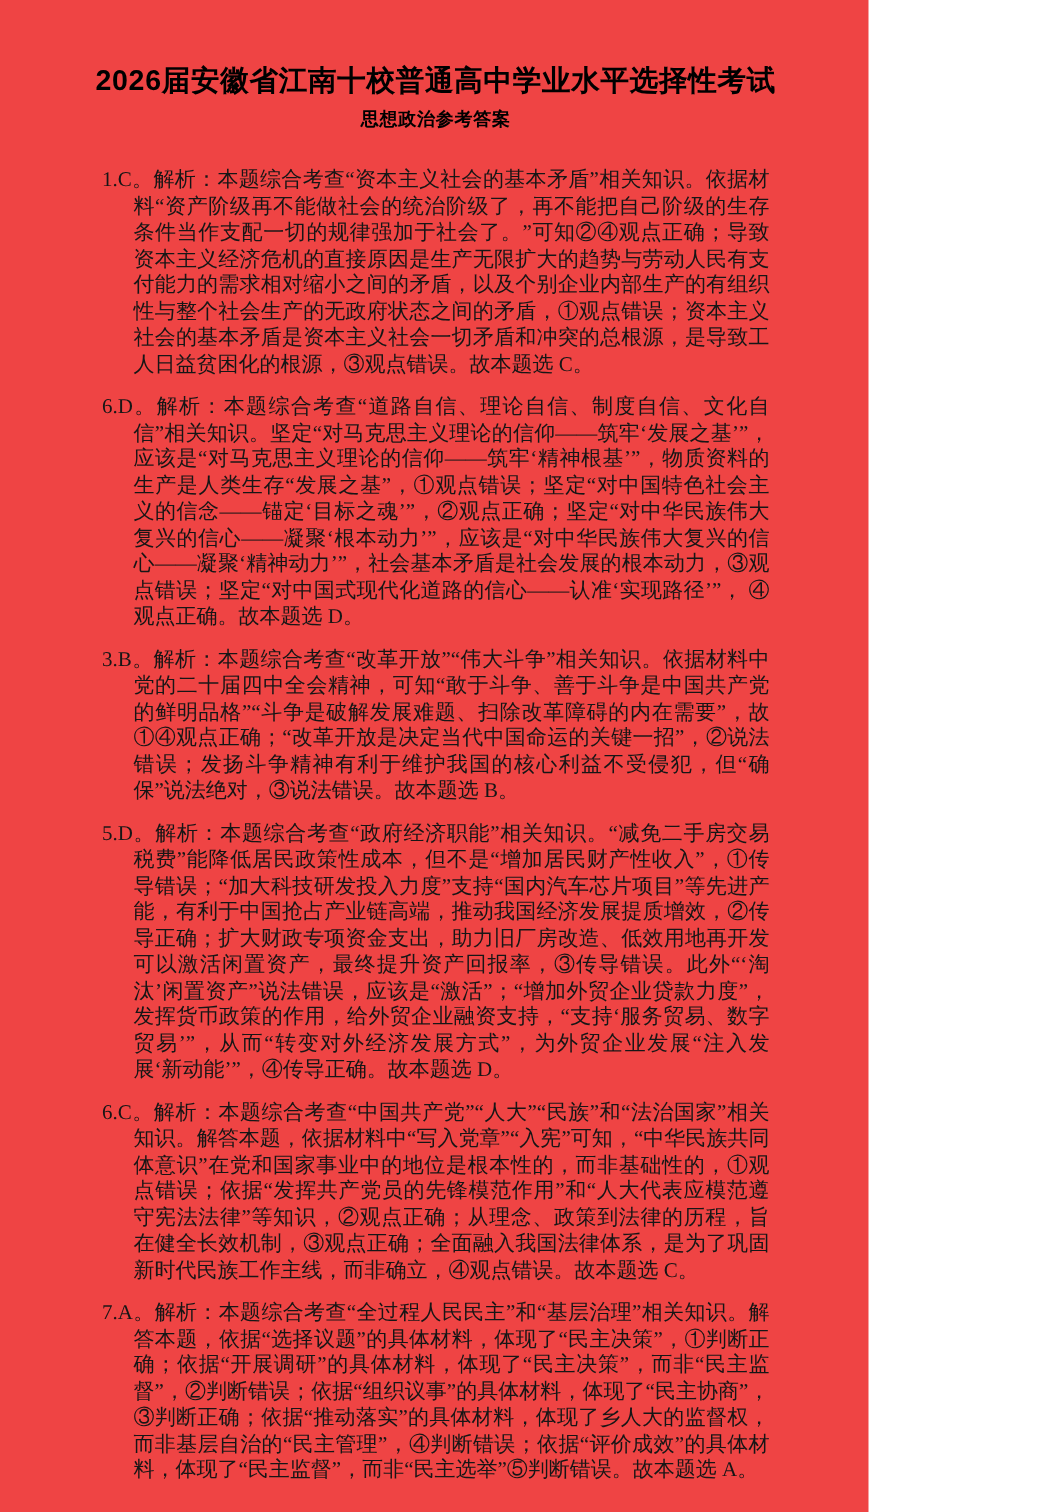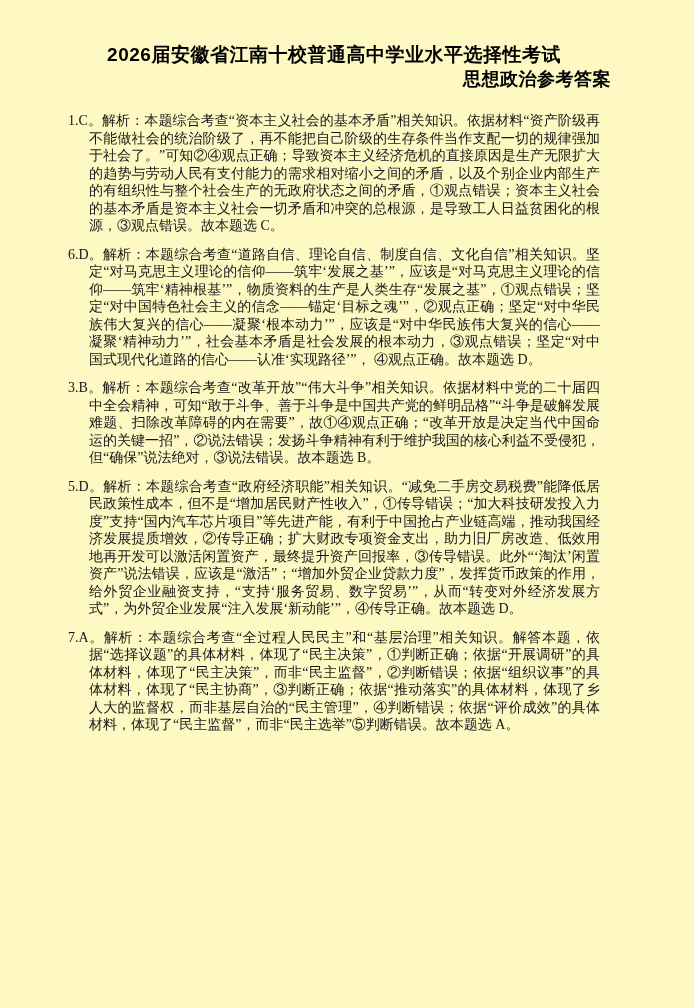--- a/index.html
+++ b/index.html
@@ -3,41 +3,41 @@
 <meta charset="utf-8">
 <style>
   html, body { margin: 0; padding: 0; }
   body {
     width: 696px; height: 1008px;
     background: #ffffff;
     overflow: hidden;
   }
   .page {
     box-sizing: border-box;
-    width: 694px; height: 1008px;
-    padding: 42px 83px 0 57px;
-    background: #fef9c3;
+    width: 579px; height: 1008px;
+    padding: 42px 55px 0 57px;
+    background: #ef4444;
     color: #161616;
     font-family: "Liberation Serif", serif;
     overflow: hidden;
   }
   .title {
     text-align: center;
     font-family: "Liberation Sans", sans-serif;
     font-weight: bold;
     font-size: 19px;
     line-height: 25px;
     color: #000000;
     letter-spacing: 0.5px;
   }
   .subtitle {
-    text-align: right;
+    text-align: center;
     font-family: "Liberation Sans", sans-serif;
     font-weight: bold;
-    font-size: 18px;
+    font-size: 12px;
     line-height: 24px;
     color: #000000;
     letter-spacing: 0.5px;
     margin-bottom: 21px;
   }
   .answers { margin: 0; padding: 0; }
   .answer {
     margin: 11px;
     font-size: 14px;
     line-height: 17.5px;
@@ -53,15 +53,16 @@
 
 <div class="page">
   <div class="title">2026届安徽省江南十校普通高中学业水平选择性考试</div>
   <div class="subtitle">思想政治参考答案</div>
 
   <div class="answers">
     <p class="answer"><span class="label">1.C。</span><span>解析：本题综合考查“资本主义社会的基本矛盾”相关知识。依据材料“资产阶级再不能做社会的统治阶级了，再不能把自己阶级的生存条件当作支配一切的规律强加于社会了。”可知②④观点正确；导致资本主义经济危机的直接原因是生产无限扩大的趋势与劳动人民有支付能力的需求相对缩小之间的矛盾，以及个别企业内部生产的有组织性与整个社会生产的无政府状态之间的矛盾，①观点错误；资本主义社会的基本矛盾是资本主义社会一切矛盾和冲突的总根源，是导致工人日益贫困化的根源，③观点错误。故本题选 C。</span></p>
     <p class="answer"><span class="label">6.D。</span><span>解析：本题综合考查“道路自信、理论自信、制度自信、文化自信”相关知识。坚定“对马克思主义理论的信仰——筑牢‘发展之基’”，应该是“对马克思主义理论的信仰——筑牢‘精神根基’”，物质资料的生产是人类生存“发展之基”，①观点错误；坚定“对中国特色社会主义的信念——锚定‘目标之魂’”，②观点正确；坚定“对中华民族伟大复兴的信心——凝聚‘根本动力’”，应该是“对中华民族伟大复兴的信心——凝聚‘精神动力’”，社会基本矛盾是社会发展的根本动力，③观点错误；坚定“对中国式现代化道路的信心——认准‘实现路径’”， ④观点正确。故本题选 D。</span></p>
     <p class="answer"><span class="label">3.B。</span><span>解析：本题综合考查“改革开放”“伟大斗争”相关知识。依据材料中党的二十届四中全会精神，可知“敢于斗争、善于斗争是中国共产党的鲜明品格”“斗争是破解发展难题、扫除改革障碍的内在需要”，故①④观点正确；“改革开放是决定当代中国命运的关键一招”，②说法错误；发扬斗争精神有利于维护我国的核心利益不受侵犯，但“确保”说法绝对，③说法错误。故本题选 B。</span></p>
     <p class="answer"><span class="label">5.D。</span><span>解析：本题综合考查“政府经济职能”相关知识。“减免二手房交易税费”能降低居民政策性成本，但不是“增加居民财产性收入”，①传导错误；“加大科技研发投入力度”支持“国内汽车芯片项目”等先进产能，有利于中国抢占产业链高端，推动我国经济发展提质增效，②传导正确；扩大财政专项资金支出，助力旧厂房改造、低效用地再开发可以激活闲置资产，最终提升资产回报率，③传导错误。此外“‘淘汰’闲置资产”说法错误，应该是“激活”；“增加外贸企业贷款力度”，发挥货币政策的作用，给外贸企业融资支持，“支持‘服务贸易、数字贸易’”，从而“转变对外经济发展方式”，为外贸企业发展“注入发展‘新动能’”，④传导正确。故本题选 D。</span></p>
+    <p class="answer"><span class="label">6.C。</span><span>解析：本题综合考查“中国共产党”“人大”“民族”和“法治国家”相关知识。解答本题，依据材料中“写入党章”“入宪”可知，“中华民族共同体意识”在党和国家事业中的地位是根本性的，而非基础性的，①观点错误；依据“发挥共产党员的先锋模范作用”和“人大代表应模范遵守宪法法律”等知识，②观点正确；从理念、政策到法律的历程，旨在健全长效机制，③观点正确；全面融入我国法律体系，是为了巩固新时代民族工作主线，而非确立，④观点错误。故本题选 C。</span></p>
     <p class="answer"><span class="label">7.A。</span><span>解析：本题综合考查“全过程人民民主”和“基层治理”相关知识。解答本题，依据“选择议题”的具体材料，体现了“民主决策”，①判断正确；依据“开展调研”的具体材料，体现了“民主决策”，而非“民主监督”，②判断错误；依据“组织议事”的具体材料，体现了“民主协商”，③判断正确；依据“推动落实”的具体材料，体现了乡人大的监督权，而非基层自治的“民主管理”，④判断错误；依据“评价成效”的具体材料，体现了“民主监督”，而非“民主选举”⑤判断错误。故本题选 A。</span></p>
   </div>
 </div>
 
 </body></html>

